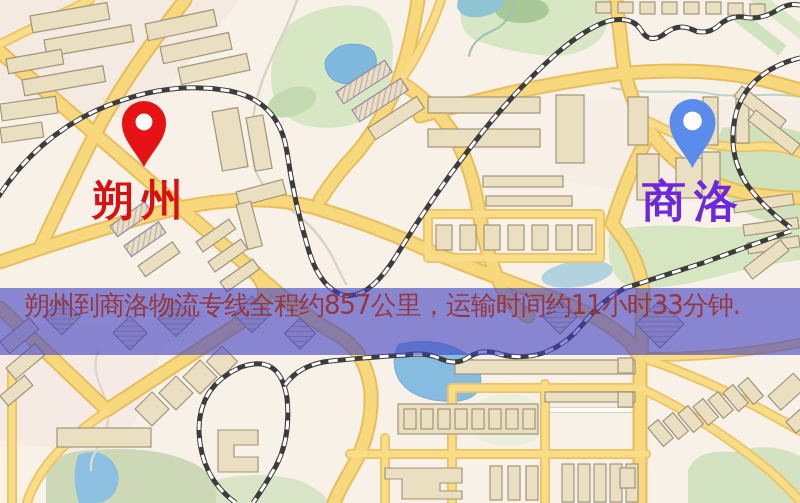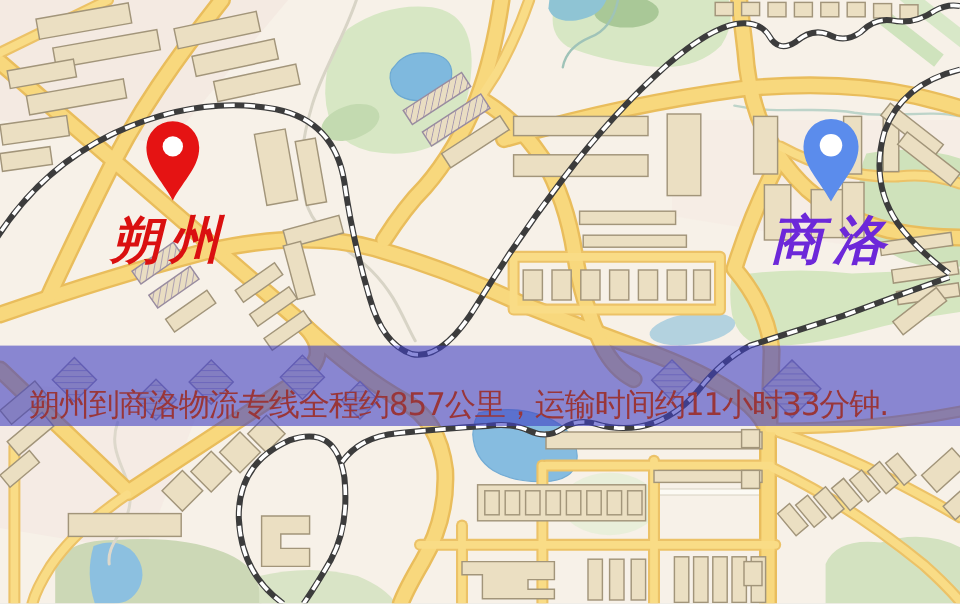--- a/index.html
+++ b/index.html
@@ -13,26 +13,26 @@
   .rdS-c{fill:none;stroke:#ecc267;stroke-width:10;stroke-linecap:round;stroke-linejoin:round;}
   .rdS-f{fill:none;stroke:#f9dc86;stroke-width:6.5;stroke-linecap:round;stroke-linejoin:round;}
   .rw-b{fill:none;stroke:#3c3c3c;stroke-width:5;stroke-linecap:butt;}
   .rw-d{fill:none;stroke:#ffffff;stroke-width:3;stroke-dasharray:9 8;}
   .bld{fill:#ebdfc2;stroke:#a2957a;stroke-width:1.2;}
   .bldh{fill:url(#bh);stroke:#998ca0;stroke-width:1.2;}
   .riv{fill:none;stroke-linecap:round;}
 
   .pin{position:absolute;}
   .city-label{position:absolute;font-family:"DejaVu Serif","Liberation Serif",serif;
-              font-weight:bold;line-height:1;white-space:nowrap;font-style:italic;}
+              font-weight:bold;line-height:1;white-space:nowrap;}
   .label-origin{left:92px;top:179px;font-size:42px;letter-spacing:7px;color:#da1010;}
   .label-dest{left:642px;top:179px;font-size:44px;letter-spacing:8px;color:#6d28d9;}
 
   .banner{position:absolute;left:0;top:288px;width:800px;height:67px;
-          background:rgba(64,64,193,0.60);display:flex;align-items:flex-end;}
+          background:rgba(64,64,193,0.60);display:flex;align-items:flex-start;}
   .banner-text{padding-left:24px;font-size:26px;letter-spacing:-1px;color:#993639;
                font-family:"DejaVu Sans","Liberation Sans",sans-serif;white-space:nowrap;}
 </style>
 </head>
 <body>
 
 <div class="stage">
 
   <svg class="map-svg" viewBox="0 0 800 503" xmlns="http://www.w3.org/2000/svg">
     <defs>

